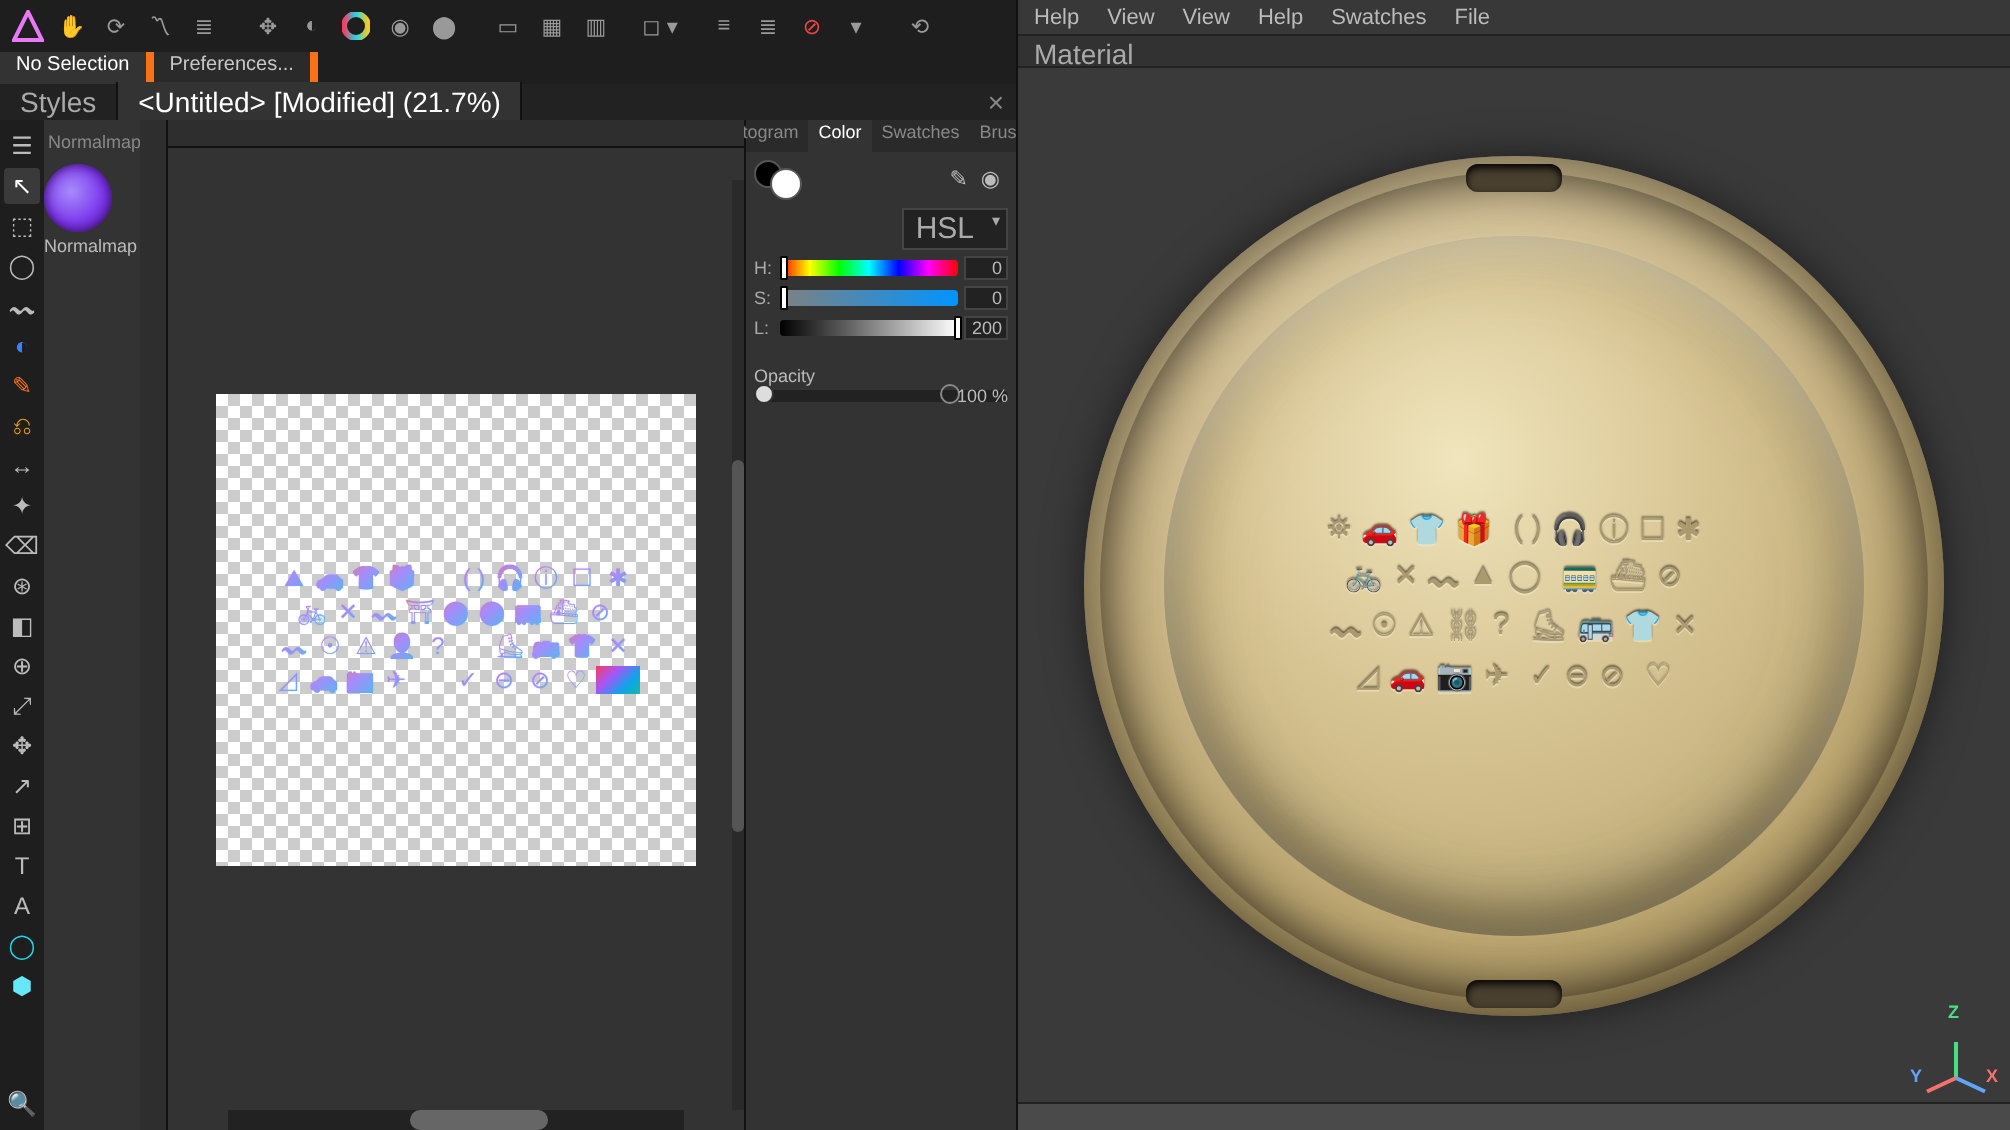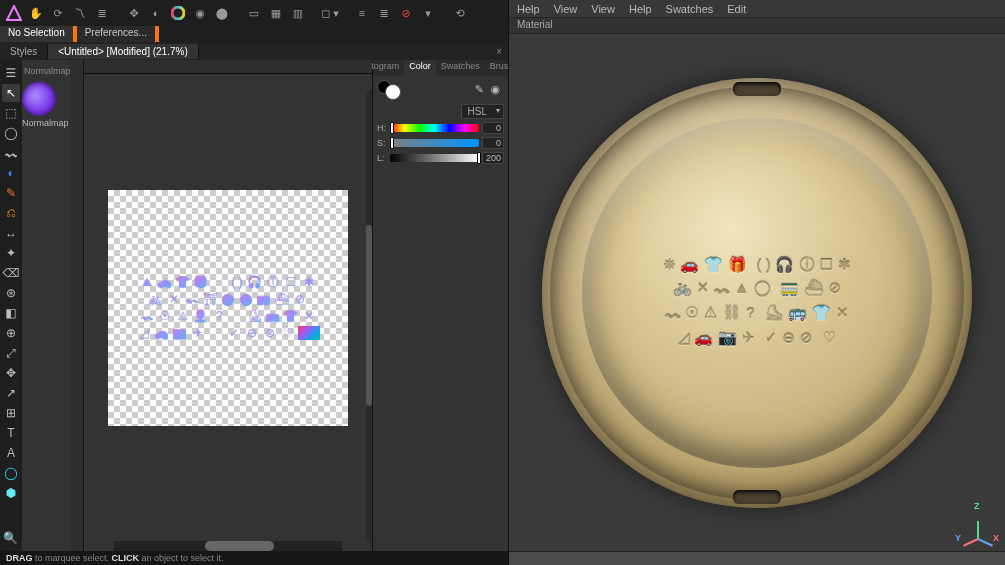--- a/index.html
+++ b/index.html
@@ -9,21 +9,21 @@
 
 
 .top-toolbar { height: 26px; background: #1e1e1e; display: flex; align-items: center; padding: 0 4px; gap: 2px; }
 .top-toolbar .ico { width: 20px; height: 20px; display: flex; align-items: center; justify-content: center; color: #999; cursor: pointer; border-radius: 3px; }
 .top-toolbar .sp { width: 8px; }
 
 .status-tabs { height: 16px; background: #1e1e1e; display: flex; font-size: 10px; }
 .status-tabs .tab { padding: 1px 8px; background: #2a2a2a; border-right: 4px solid #f97316; cursor: pointer; }
 .status-tabs .tab.sel { background: #333; color: #fff; }
 
-.doc-tabs { height: 18px; background: #222; display: flex; align-items: center; font-size: 10px; }
+.doc-tabs { height: 18px; background: #222; display: flex; align-items: center; font-size: 14px; }
 .doc-tabs .dtab { padding: 2px 10px; border-right: 1px solid #111; cursor: pointer; color: #aaa; }
 .doc-tabs .dtab.active { background: #333; color: #fff; }
 .doc-tabs .close { margin-left: auto; padding: 0 6px; cursor: pointer; color: #888; }
 
 .mid { flex: 1; display: flex; min-height: 0; }
 .tool-col { width: 22px; background: #1e1e1e; display: flex; flex-direction: column; align-items: center; padding-top: 4px; gap: 2px; }
 .tool-col .t { width: 18px; height: 18px; display: flex; align-items: center; justify-content: center; cursor: pointer; font-size: 12px; color: #bbb; border-radius: 2px; }
 .tool-col .t.sel { background: #3a3a3a; color: #fff; }
 .tool-col .search { margin-top: auto; margin-bottom: 4px; }
 
@@ -51,21 +51,21 @@
 .panel-tabs { display: flex; height: 16px; background: #2a2a2a; justify-content: center; }
 .panel-tabs .ptab { padding: 1px 5px; color: #888; cursor: pointer; }
 .panel-tabs .ptab.active { color: #fff; background: #333; }
 .color-area { padding: 4px; }
 .circles { height: 20px; position: relative; margin-bottom: 4px; }
 .circles .c1 { position: absolute; left: 0; top: 0; width: 14px; height: 14px; border-radius: 50%; background: #000; border: 1px solid #555; }
 .circles .c2 { position: absolute; left: 8px; top: 4px; width: 16px; height: 16px; border-radius: 50%; background: #fff; border: 1px solid #555; }
 .circles .picker { position: absolute; right: 20px; top: 3px; color: #bbb; font-size: 11px; }
 .circles .eye { position: absolute; right: 4px; top: 3px; color: #bbb; font-size: 11px; }
 .hsl-row { display: flex; justify-content: flex-end; margin-bottom: 3px; }
-.hsl-row .sel { background: #222; color: #aaa; font-size: 10px; padding: 1px 16px 1px 6px; border: 1px solid #444; cursor: pointer; position: relative; }
+.hsl-row .sel { background: #222; color: #aaa; font-size: 15px; padding: 1px 16px 1px 6px; border: 1px solid #444; cursor: pointer; position: relative; }
 .hsl-row .sel::after { content: "▾"; position: absolute; right: 3px; font-size: 8px; }
 .srow { display: flex; align-items: center; gap: 3px; margin-bottom: 3px; }
 .srow label { width: 10px; color: #aaa; }
 .srow .track { flex: 1; height: 8px; border-radius: 2px; position: relative; }
 .srow .track .thumb { position: absolute; top: -2px; width: 4px; height: 12px; background: #fff; border: 1px solid #000; border-radius: 1px; }
 .srow .val { width: 22px; text-align: right; background: #222; border: 1px solid #444; color: #bbb; padding: 0 2px; font-size: 9px; }
 .track.hue { background: linear-gradient(90deg,#ff0000,#ffff00,#00ff00,#00ffff,#0000ff,#ff00ff,#ff0000); }
 .track.sat { background: linear-gradient(90deg,#808080 0%,#0094ff 100%); }
 .track.lgt { background: linear-gradient(90deg,#000,#fff); }
 .opacity-sec { margin-top: 6px; padding: 0 4px; }
@@ -80,21 +80,21 @@
 .scrollbar-h .sthumb { position: absolute; left: 40%; width: 30%; height: 100%; background: #666; border-radius: 5px; }
 .scrollbar-v { position: absolute; right: 0; top: 16px; bottom: 0; width: 6px; background: #2a2a2a; }
 .scrollbar-v .sthumb { position: absolute; top: 30%; height: 40%; width: 100%; background: #555; border-radius: 3px; }
 
 .footer { height: 14px; background: #161616; font-size: 9px; color: #888; padding: 1px 6px; display: flex; align-items: center; }
 .footer b { color: #ddd; font-weight: 700; }
 
 
 .r-menu { height: 18px; background: #383838; display: flex; align-items: center; gap: 14px; padding: 0 8px; font-size: 11px; color: #bbb; border-bottom: 1px solid #222; }
 .r-menu .mi { cursor: pointer; }
-.r-sub { height: 16px; padding: 1px 8px; font-size: 10px; color: #aaa; background: #323232; border-bottom: 1px solid #222; }
+.r-sub { height: 16px; padding: 1px 8px; font-size: 14px; color: #aaa; background: #323232; border-bottom: 1px solid #222; }
 .viewport { flex: 1; background: #3a3a3a; position: relative; overflow: hidden; }
 .disc { position: absolute; left: 50%; top: 50%; width: 430px; height: 430px; margin-left: -215px; margin-top: -215px; border-radius: 50%;
   background: radial-gradient(circle at 45% 35%, #ede4c4 0%, #d4c196 35%, #bfa973 65%, #998453 85%, #6b5a38 100%);
   box-shadow: inset 0 0 40px rgba(0,0,0,0.6), 0 0 20px rgba(0,0,0,0.5); }
 .disc::before { content: ""; position: absolute; left: 8px; top: 8px; right: 8px; bottom: 8px; border-radius: 50%;
   background: radial-gradient(circle at 50% 50%, transparent 0%, transparent 78%, rgba(0,0,0,0.45) 80%, transparent 83%, rgba(255,245,210,0.4) 85%, rgba(0,0,0,0.4) 89%, transparent 92%);
   box-shadow: inset 0 0 25px rgba(0,0,0,0.5); }
 .disc::after { content: ""; position: absolute; left: 40px; top: 40px; right: 40px; bottom: 40px; border-radius: 50%;
   background: radial-gradient(circle at 42% 32%, #f0e5bd 0%, #d8c594 40%, #c2af7c 75%, #a08d5e 100%);
   box-shadow: inset 0 8px 20px rgba(255,255,240,0.35), inset 0 -10px 30px rgba(0,0,0,0.45), inset 0 0 50px rgba(90,70,30,0.3); }
@@ -305,37 +305,42 @@
           <div class="val">0</div>
         </div>
         <div class="srow">
           <label>L:</label>
           <div class="track lgt">
               <div class="thumb" style="left:98%"></div>
             </div>
           <div class="val">200</div>
         </div>
       </div>
-    </div>
-
-  </div>
-
-  <div class="footer">
-    <span><b>DRAG</b><span> to marquee select. </span><b>CLICK</b><span> an object to select it.</span></span>
-  </div>
+      <div class="opacity-sec">
+        <span class="lbl">Opacity</span>
+        <div class="op-track">
+          <div class="th"></div>
+            <div class="ring"></div>
+        </div>
+        <span class="op-valbox">100 %</span>
+      </div>
+    </div>
+
+  </div>
+
 </div>
 
 <div class="right-app">
   <div class="r-menu">
     <span class="mi">Help</span>
     <span class="mi">View</span>
     <span class="mi">View</span>
     <span class="mi">Help</span>
     <span class="mi">Swatches</span>
-    <span class="mi">Edit</span>
+    <span class="mi">File</span>
   </div>
   <div class="r-sub">Material</div>
   <div class="viewport">
     <div class="disc">
       <div class="notch top"></div>
       <div class="notch bot"></div>
       <div class="emboss">
         <div class="erow">
             <span>⛯</span>
             <span>🚗</span>

